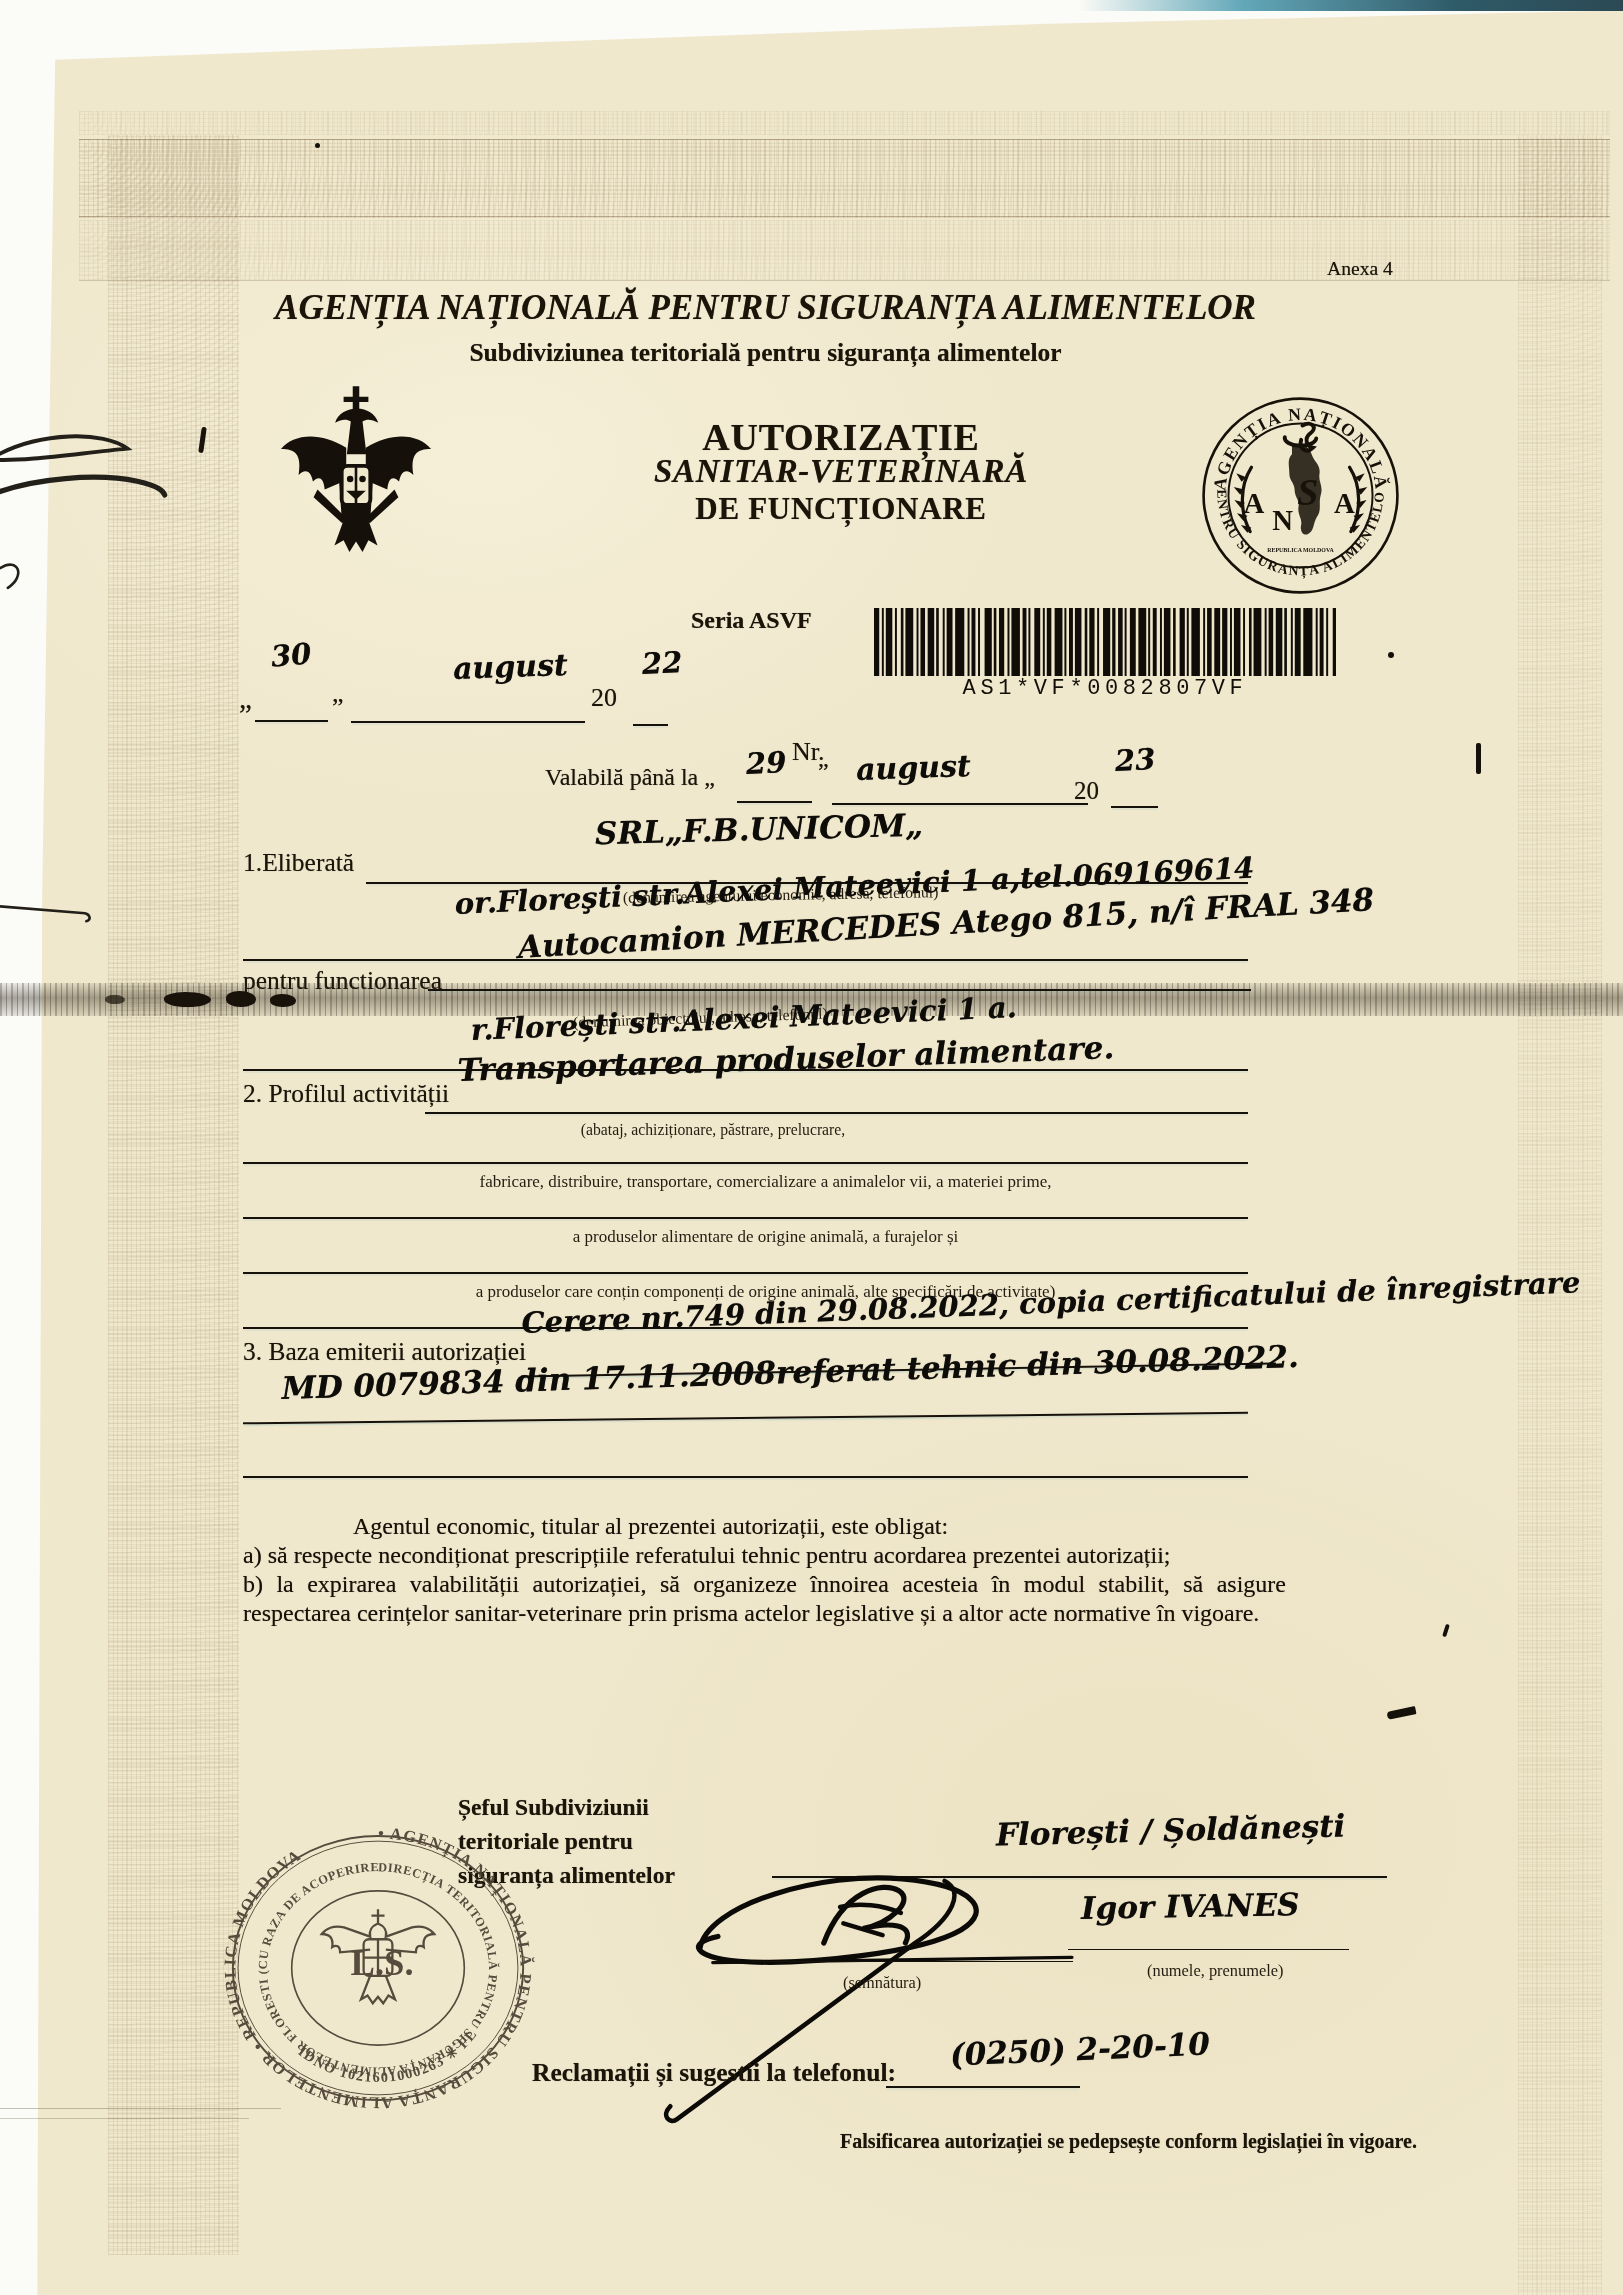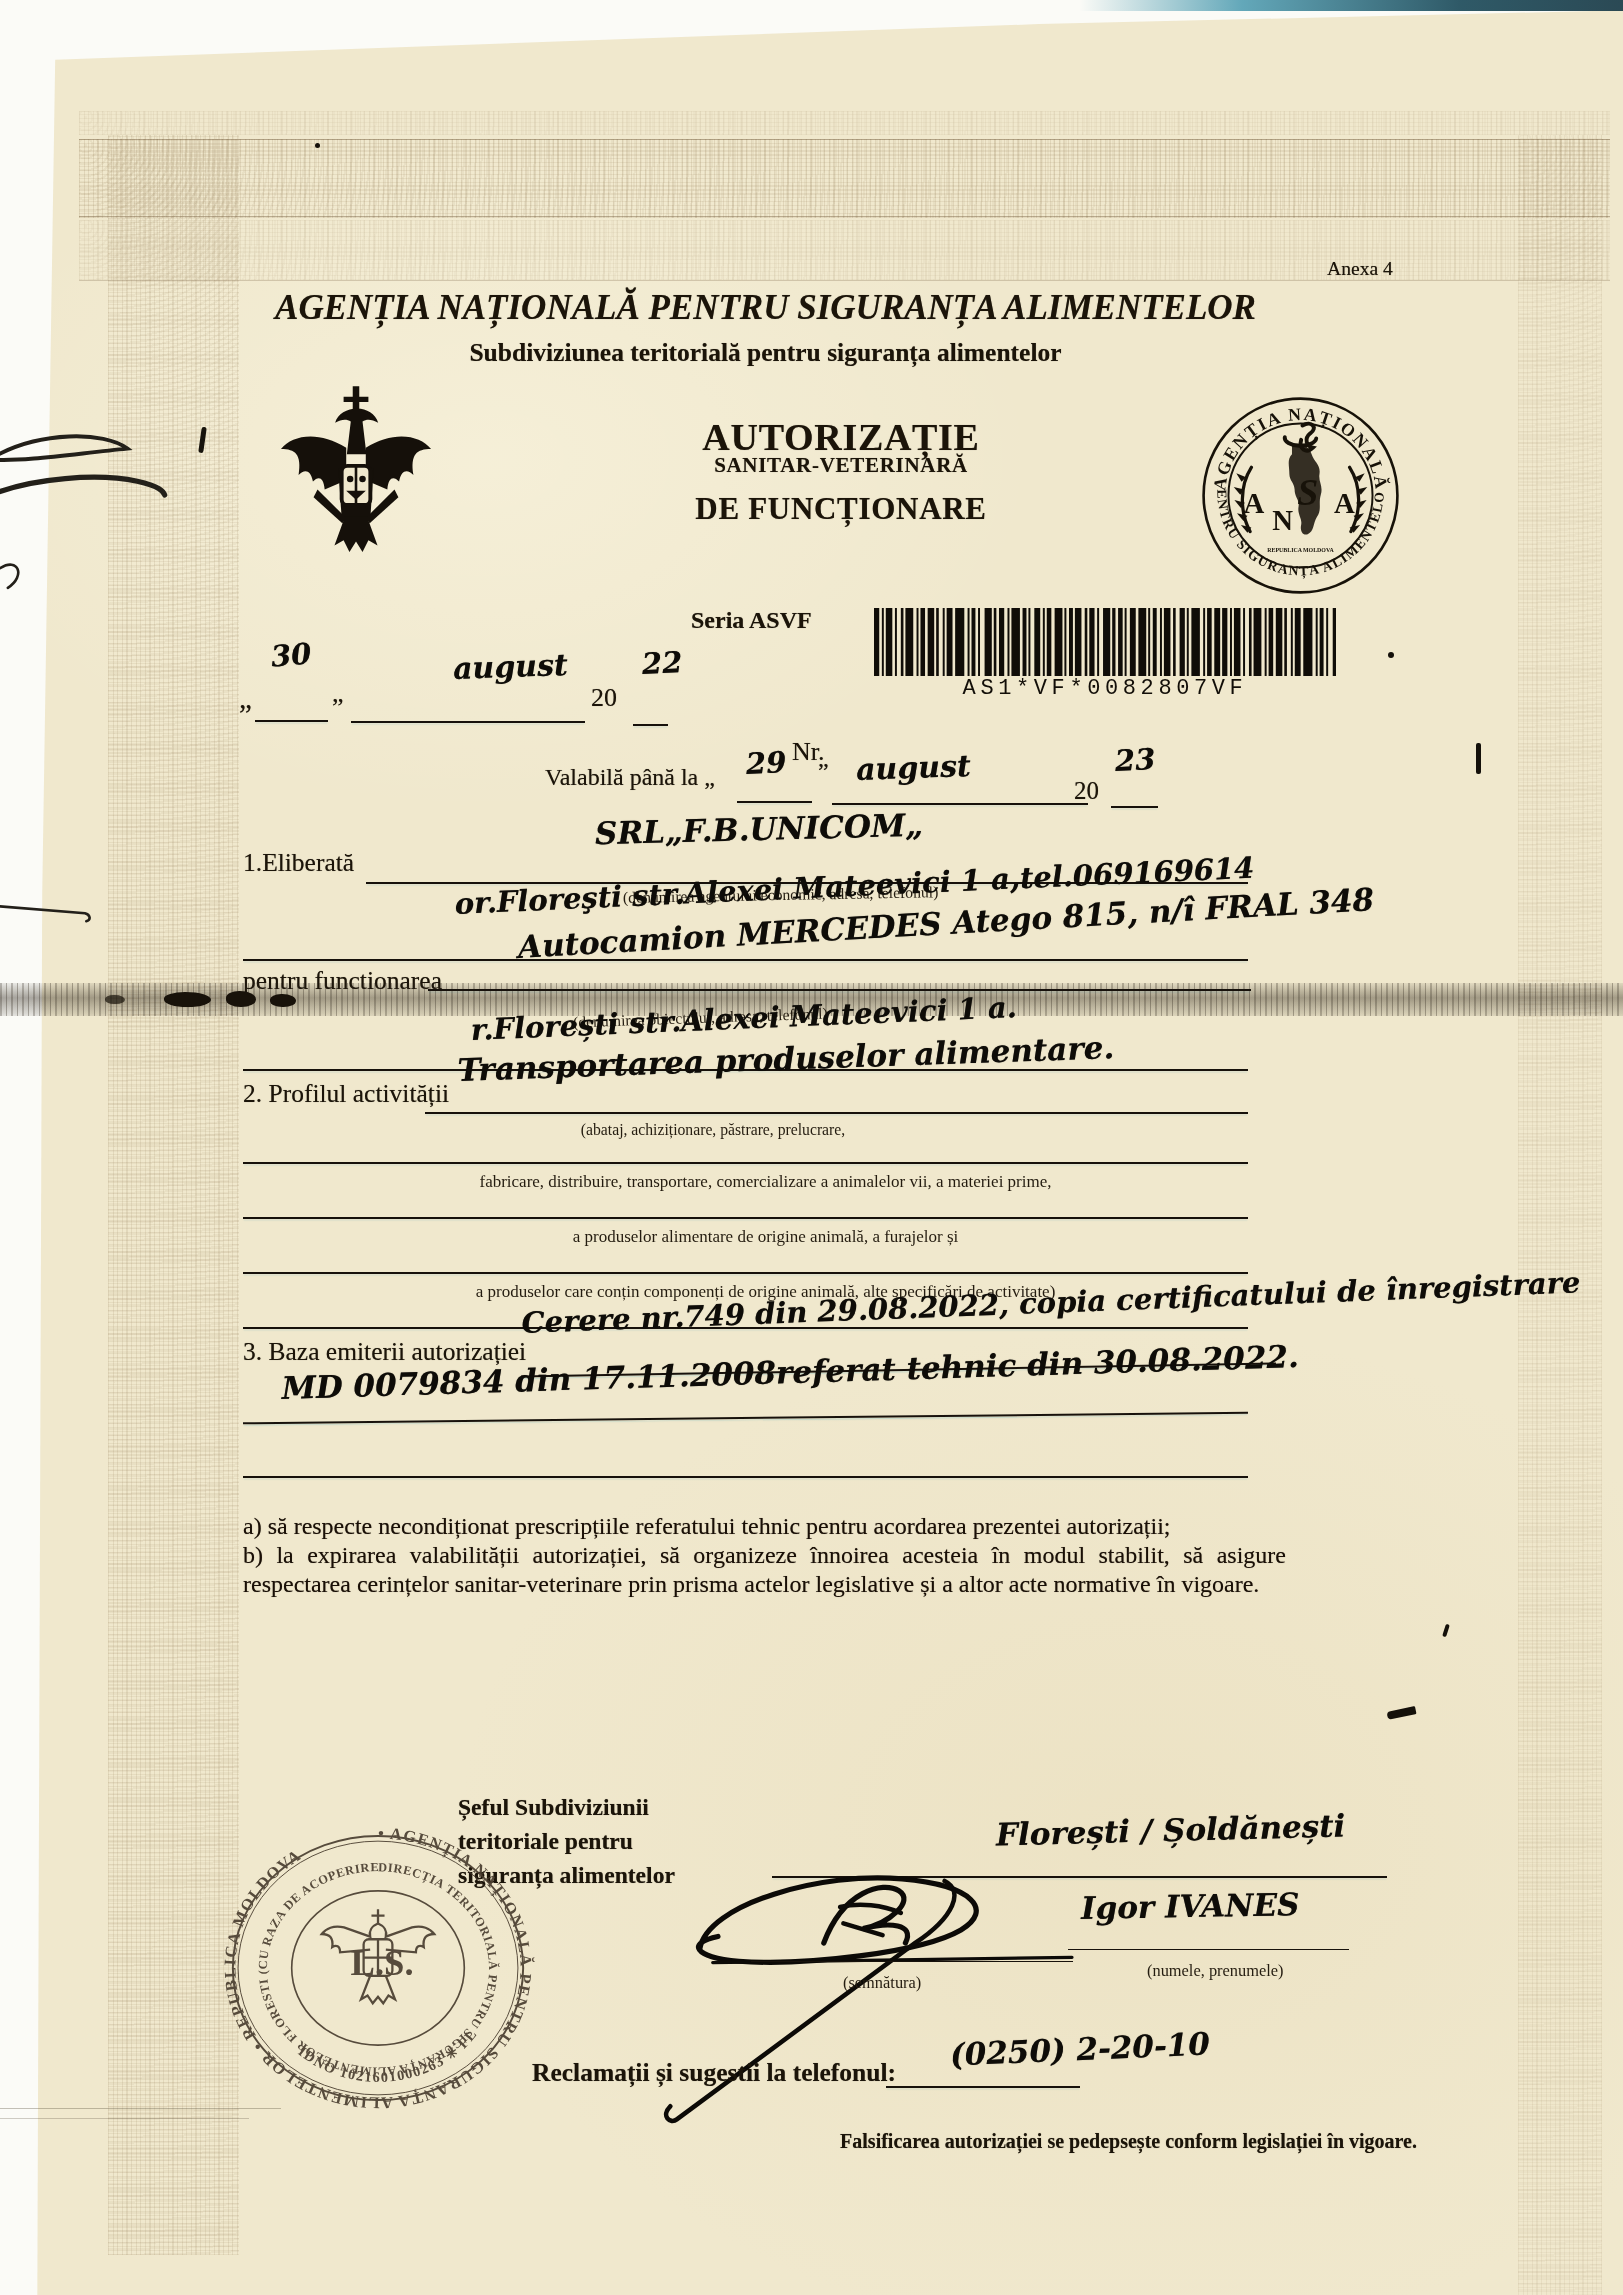--- a/index.html
+++ b/index.html
@@ -90,21 +90,21 @@
     <path d="M178,160 l-44,44 6,8 44,-40 z"></path>
   </g>
   <rect x="97" y="124" width="44" height="60" rx="9" fill="#f0e8cd" stroke="#15100a" stroke-width="6"></rect>
   <line x1="119" y1="124" x2="119" y2="184" stroke="#15100a" stroke-width="4"></line>
   <circle cx="110" cy="144" r="5" fill="#15100a"></circle>
   <circle cx="129" cy="144" r="5" fill="#15100a"></circle>
   <path d="M104,162 h30 l-15,14 z" fill="#15100a"></path>
 </svg>
 
 <div class="el printed bold center" style="left:419px;top:415px;width:844px;font-size:38px;letter-spacing:0.7px;">AUTORIZAȚIE</div>
-<div class="el printed bold center" style="left:419px;top:453px;width:844px;font-size:21px;letter-spacing:0.7px;">SANITAR-VETERINARĂ</div>
+<div class="el printed bold center" style="left:419px;top:453px;width:844px;font-size:33px;letter-spacing:0.7px;font-style:italic;">SANITAR-VETERINARĂ</div>
 <div class="el printed bold center" style="left:419px;top:491px;width:844px;font-size:31px;letter-spacing:0.7px;">DE FUNCȚIONARE</div>
 
 <svg class="el" style="left:1199px;top:394px;" width="203" height="203" viewBox="0 0 310 310">
   <defs>
     <path id="ansaTop" d="M40,155 A115,115 0 0 1 270,155" fill="none"></path>
     <path id="ansaBot" d="M28,150 A127,127 0 0 0 282,150" fill="none"></path>
   </defs>
   <circle cx="155" cy="155" r="148" fill="none" stroke="#171209" stroke-width="4"></circle>
   <circle cx="155" cy="155" r="110" fill="none" stroke="#171209" stroke-width="3"></circle>
   <text font-family="Liberation Serif, serif" font-size="27" font-weight="bold" fill="#171209" letter-spacing="3">
@@ -209,20 +209,21 @@
 <div class="el rule" style="left:243px;top:1327px;width:1005px;"></div>
 
 <div class="el printed" style="left:243px;top:1337px;font-size:25.5px;">3. Baza emiterii autorizației</div>
 <div class="el hw" style="left:521px;top:1306px;font-size:29px;transform:rotate(-2.2deg);transform-origin:left top;">Cerere nr.749 din 29.08.2022, copia certificatului de înregistrare</div>
 <div class="el rule" style="left:521px;top:1369px;width:755px;transform:rotate(-1deg);"></div>
 <div class="el hw" style="left:281px;top:1370px;font-size:31px;transform:rotate(-1.8deg);transform-origin:left top;">MD 0079834 din 17.11.2008referat tehnic  din 30.08.2022.</div>
 <div class="el rule" style="left:243px;top:1417px;width:1005px;transform:rotate(-0.6deg);"></div>
 <div class="el rule" style="left:243px;top:1476px;width:1005px;"></div>
 
 <div class="el para" style="left:243px;top:1512px;width:1043px;">
+  <p class="indent">Agentul economic, titular al prezentei autorizații, este obligat:</p>
   <p>a) să respecte necondiționat prescripțiile referatului tehnic pentru acordarea prezentei autorizații;</p>
   <p>b) la expirarea valabilității autorizației, să organizeze înnoirea acesteia în modul stabilit, să asigure respectarea cerințelor sanitar-veterinare prin prisma actelor legislative și a altor acte normative în vigoare.</p>
 </div>
 
 <div class="el printed bold" style="left:458px;top:1790px;width:236px;font-size:23.6px;line-height:34px;white-space:normal;">Șeful Subdiviziunii teritoriale pentru siguranța alimentelor</div>
 <div class="el hw" style="left:996px;top:1812px;font-size:31px;transform:rotate(-1.5deg);">Florești / Șoldănești</div>
 <div class="el rule" style="left:772px;top:1876px;width:615px;"></div>
 
 <svg class="el" style="left:608px;top:1845px;" width="523" height="307" viewBox="0 0 800 470">
   <g stroke="#0c0a07" fill="none" stroke-linecap="round">

